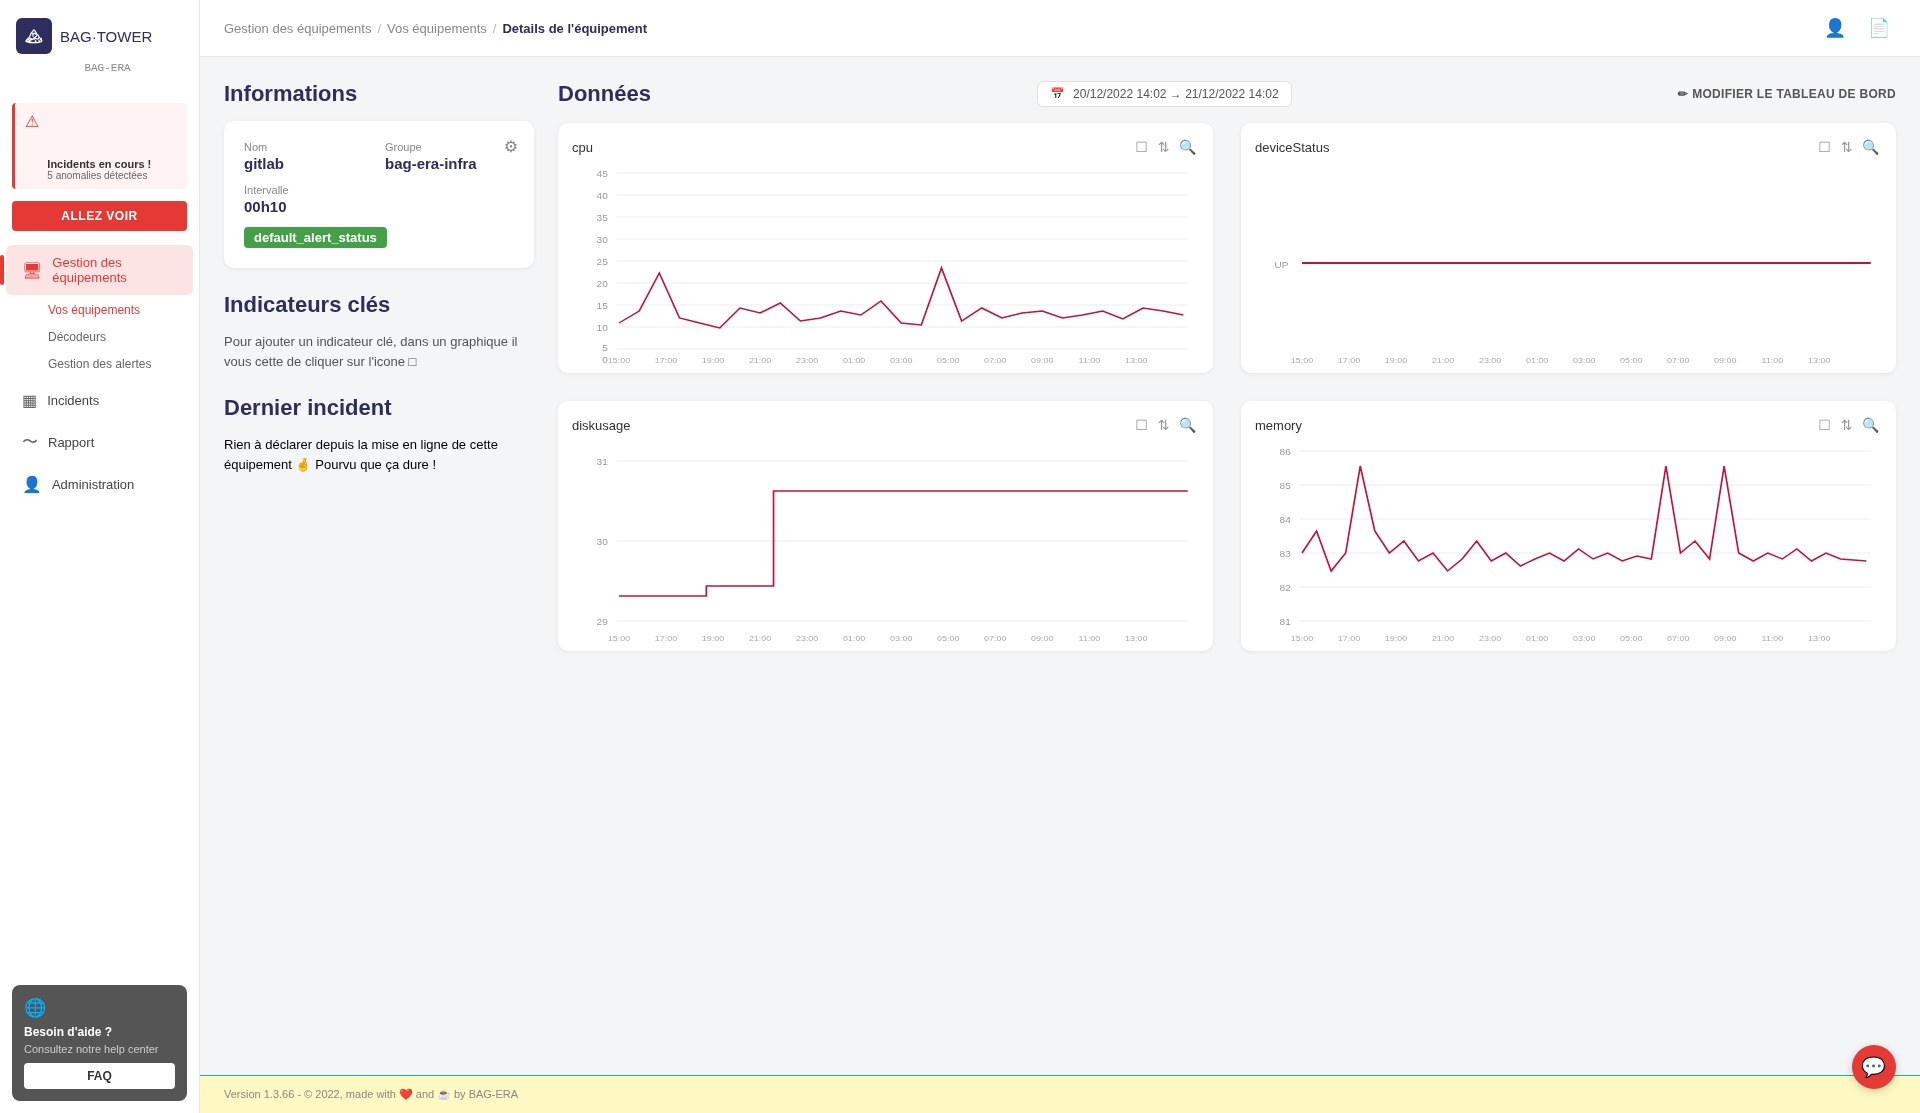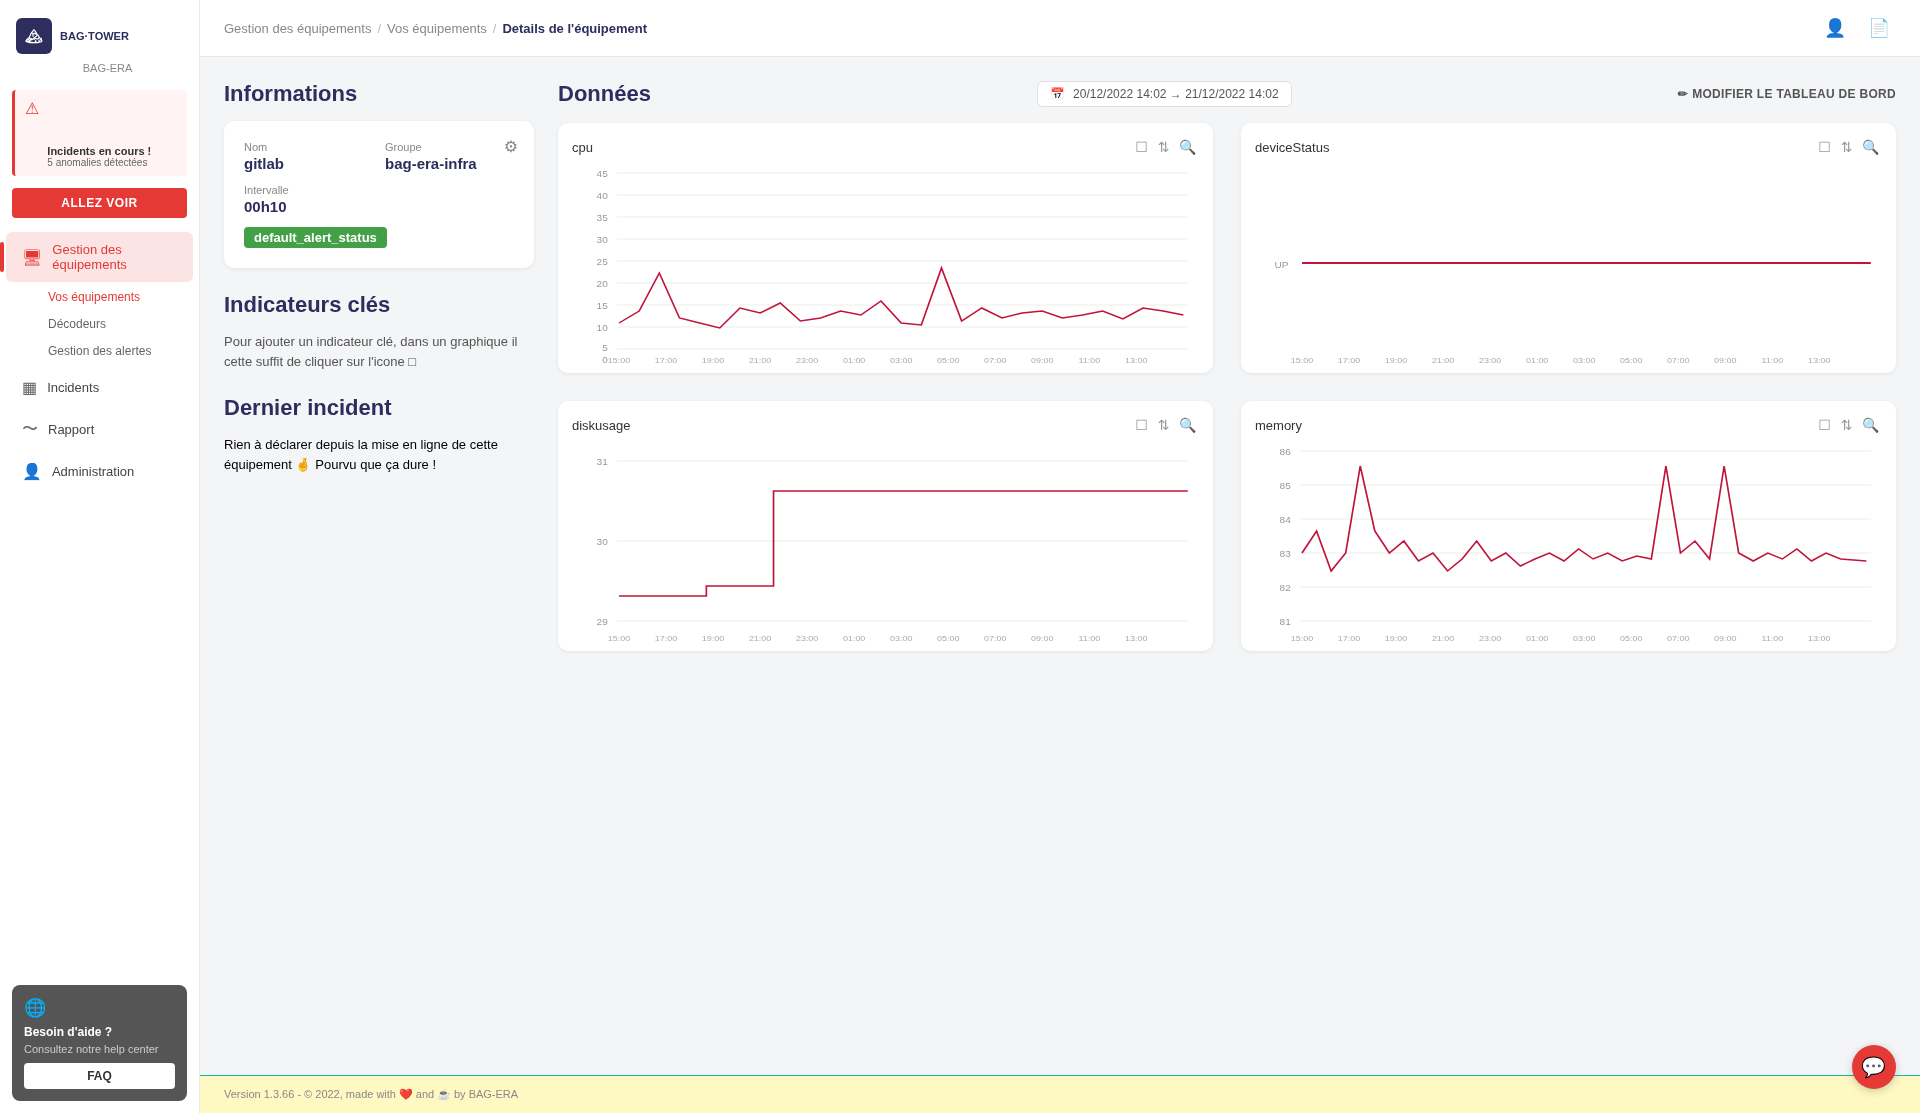--- a/index.html
+++ b/index.html
@@ -22,22 +22,22 @@
       align-items: center;
       gap: 8px;
     }
     .logo-icon {
       width: 36px; height: 36px;
       background: #2d2d5e;
       border-radius: 6px;
       display: flex; align-items: center; justify-content: center;
       color: #fff; font-size: 14px; font-weight: bold;
     }
-    .logo-text { font-weight: 700; font-size: 11px; color: #2d2d5e; }
-    .logo-sub { font-size: 11px; color: #888; text-align: center; margin-bottom: 8px; padding-left: 16px; }
+    .logo-text { font-weight: 400; font-size: 15px; color: #2d2d5e; }
+    .logo-sub { font-size: 11px; color: #888; text-align: center; margin-bottom: 21px; padding-left: 16px; font-family: Liberation Mono, monospace; }
 
     .alert-box {
       background: #fff3f3;
       border-left: 3px solid #e53935;
       margin: 8px 12px;
       padding: 8px 10px;
       border-radius: 4px;
       display: flex;
       align-items: flex-start;
       gap: 8px;
@@ -449,21 +449,21 @@
               <label>Intervalle</label>
               <div class="value">00h10</div>
             </div>
           </div>
           <span class="info-badge">default_alert_status</span>
         </div>
       </div>
 
       <div class="indicateurs-section">
         <div class="section-title">Indicateurs clés</div>
-        <p class="desc">Pour ajouter un indicateur clé, dans un graphique il cette suffit de cliquer sur l'icone □</p>
+        <p class="desc">Pour ajouter un indicateur clé, dans un graphique il vous cette de cliquer sur l'icone □</p>
       </div>
 
       <div class="dernier-incident">
         <div class="section-title">Dernier incident</div>
         <p class="desc">Rien à déclarer depuis la mise en ligne de cette équipement 🤞 Pourvu que ça dure !</p>
       </div>
     </div>
 
     <div class="right-panel">
       <div class="donnees-header">

